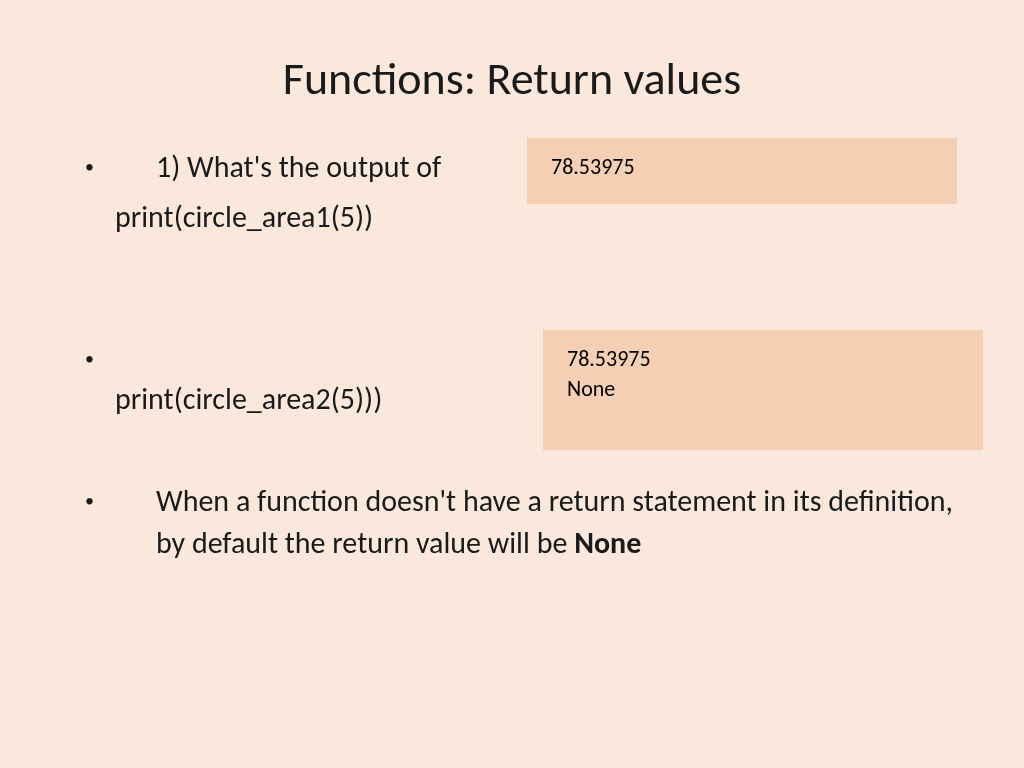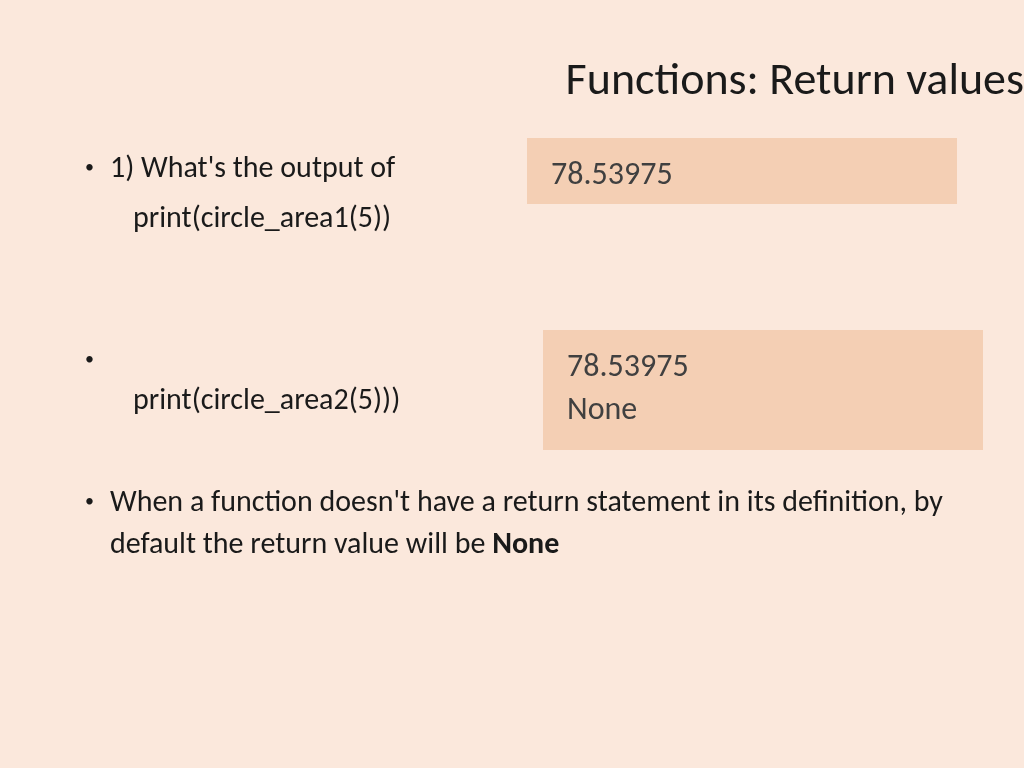--- a/index.html
+++ b/index.html
@@ -10,21 +10,21 @@
     body {
       width: 1024px;
       height: 768px;
       background-color: #fbe8dc;
       font-family: Calibri, 'Segoe UI', Arial, sans-serif;
       color: #1a1a1a;
       position: relative;
       overflow: hidden;
     }
     .slide-title {
-      text-align: right;
+      text-align: center;
       font-size: 46px;
       font-weight: 400;
       padding-top: 50px;
       padding-bottom: 40px;
     }
     .content {
       padding-left: 85px;
       padding-right: 40px;
     }
     .bullet-item {
@@ -33,42 +33,43 @@
       margin-bottom: 8px;
     }
     .bullet-marker {
       font-size: 18px;
       margin-right: 16px;
       margin-top: 10px;
     }
     .bullet-text {
       font-size: 30px;
       line-height: 1.4;
+      margin-left: 46px;
     }
     .indent-text {
       font-size: 30px;
       line-height: 1.4;
-      margin-left: 48px;
+      margin-left: 30px;
     }
     .section1 {
       position: relative;
       margin-bottom: 100px;
     }
     .section2 {
       position: relative;
       margin-bottom: 60px;
     }
     .section3 {
       position: relative;
     }
     .answer-box {
       position: absolute;
       background-color: #f4cfb4;
-      color: #404040;
-      font-size: 32px;
+      color: #000000;
+      font-size: 22px;
       padding: 14px 24px;
       line-height: 1.35;
     }
     .answer-box-1 {
       top: -8px;
       left: 442px;
       width: 430px;
       height: 66px;
     }
     .answer-box-2 {

